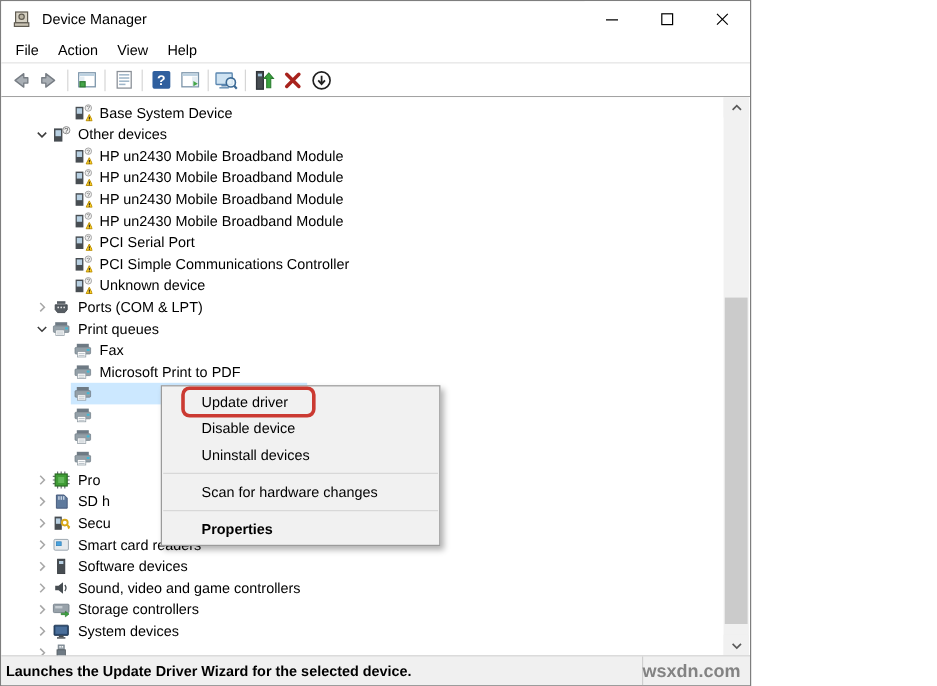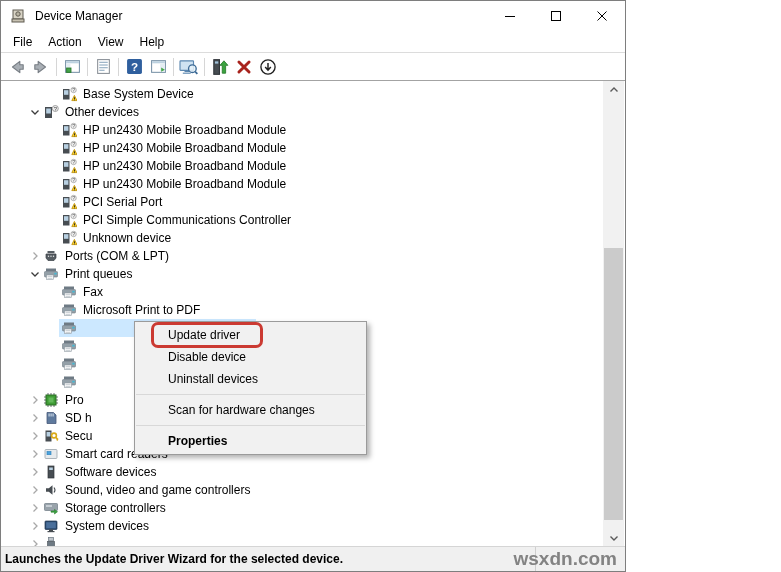--- a/index.html
+++ b/index.html
@@ -43,21 +43,21 @@
   .cm-item.bold{font-weight:bold;}
   .cm-sep{height:1px;background:#d8d8d8;margin:4px 1px;}
   .annotation-box{position:absolute;left:16px;top:0px;width:112px;height:26px;box-sizing:border-box;
     border:3px solid #cb3a32;border-radius:7px;pointer-events:none;z-index:6;}
   
   .statusbar{position:absolute;left:0;right:0;bottom:0;height:25px;background:#f0f0f0;border-top:1px solid #d5d5d5;
     box-sizing:border-box;display:flex;align-items:center;font-weight:bold;}
   .status-text{padding-left:4px;}
   .status-right{position:absolute;right:0;top:0;bottom:0;width:90px;border-left:1px solid #cfcfcf;
     display:flex;align-items:center;justify-content:flex-end;padding-right:8px;box-sizing:border-box;
-    color:#838383;font-size:19px;}
+    color:#838383;font-size:15px;}
   .icon svg{display:block;}
 </style>
 </head>
 <body>
 
 <div class="window">
 
   <div class="titlebar">
     <span class="icon app-icon">
         <svg width="16" height="16" viewBox="0 0 16 16">

